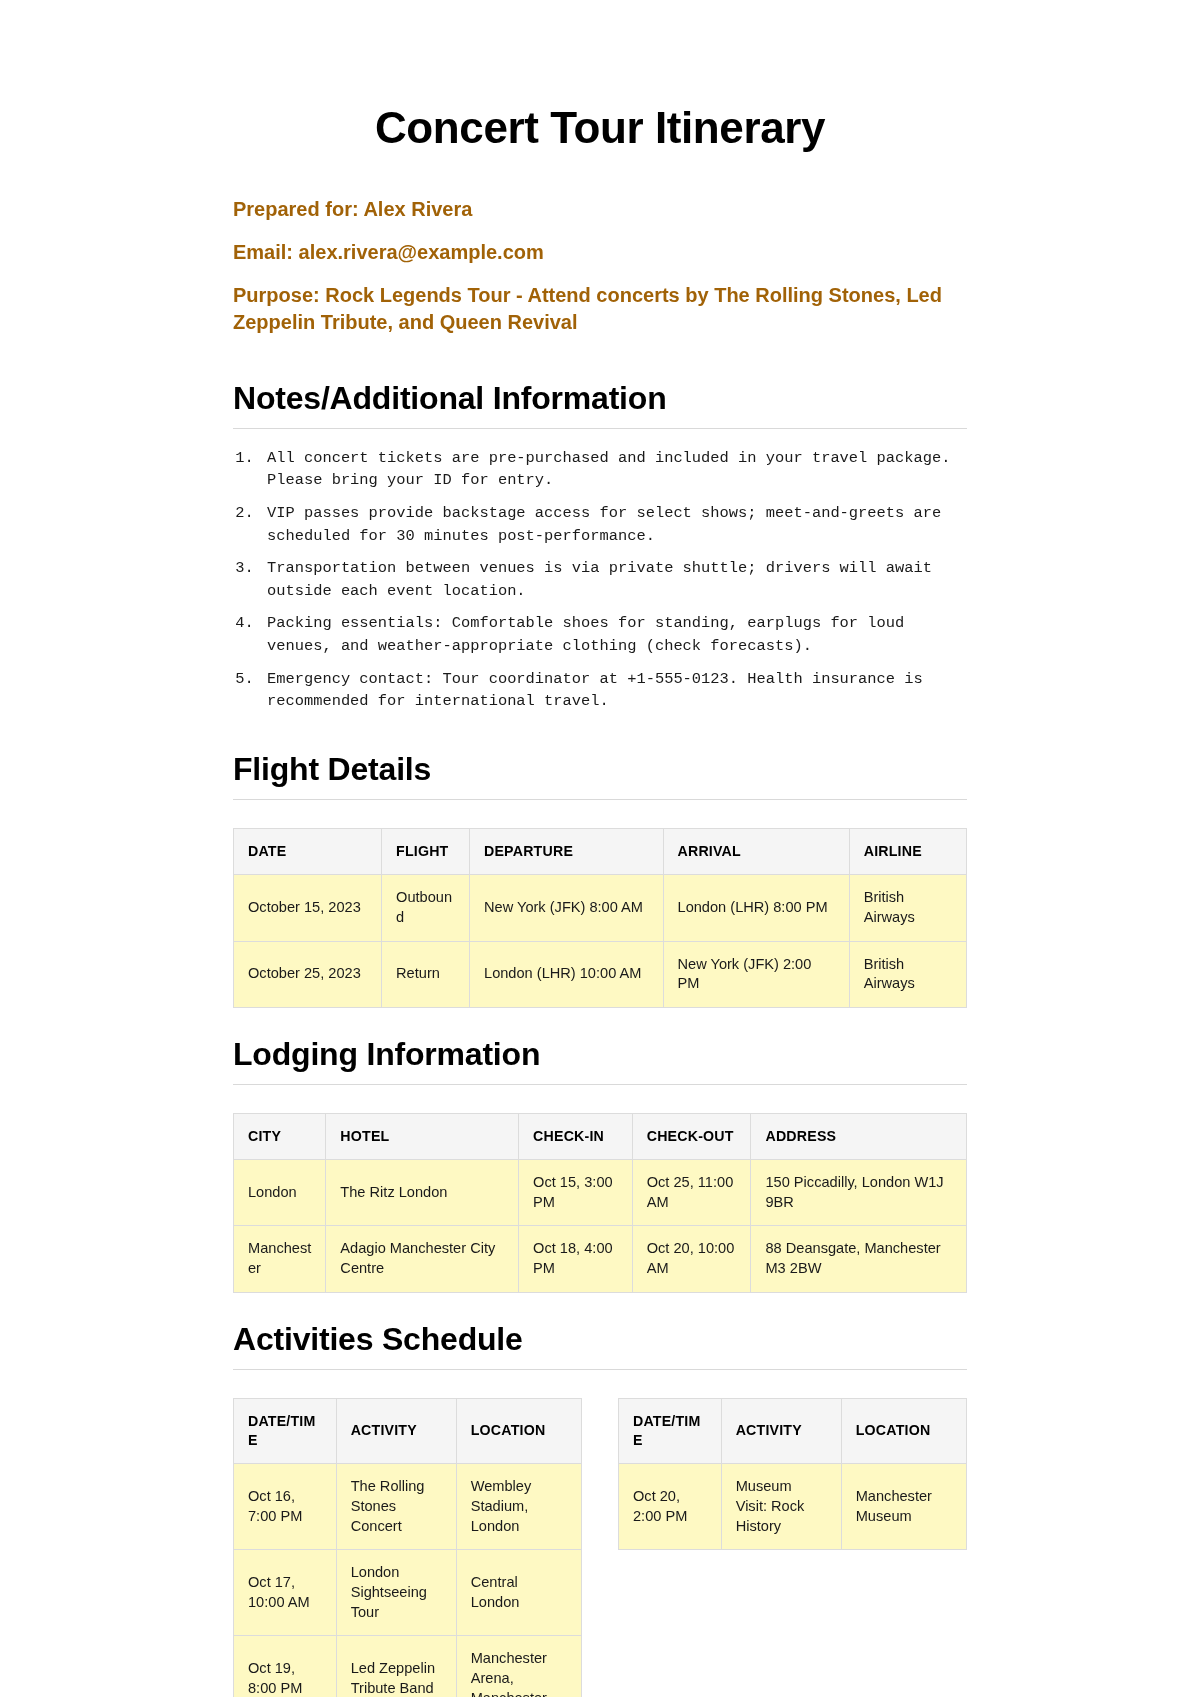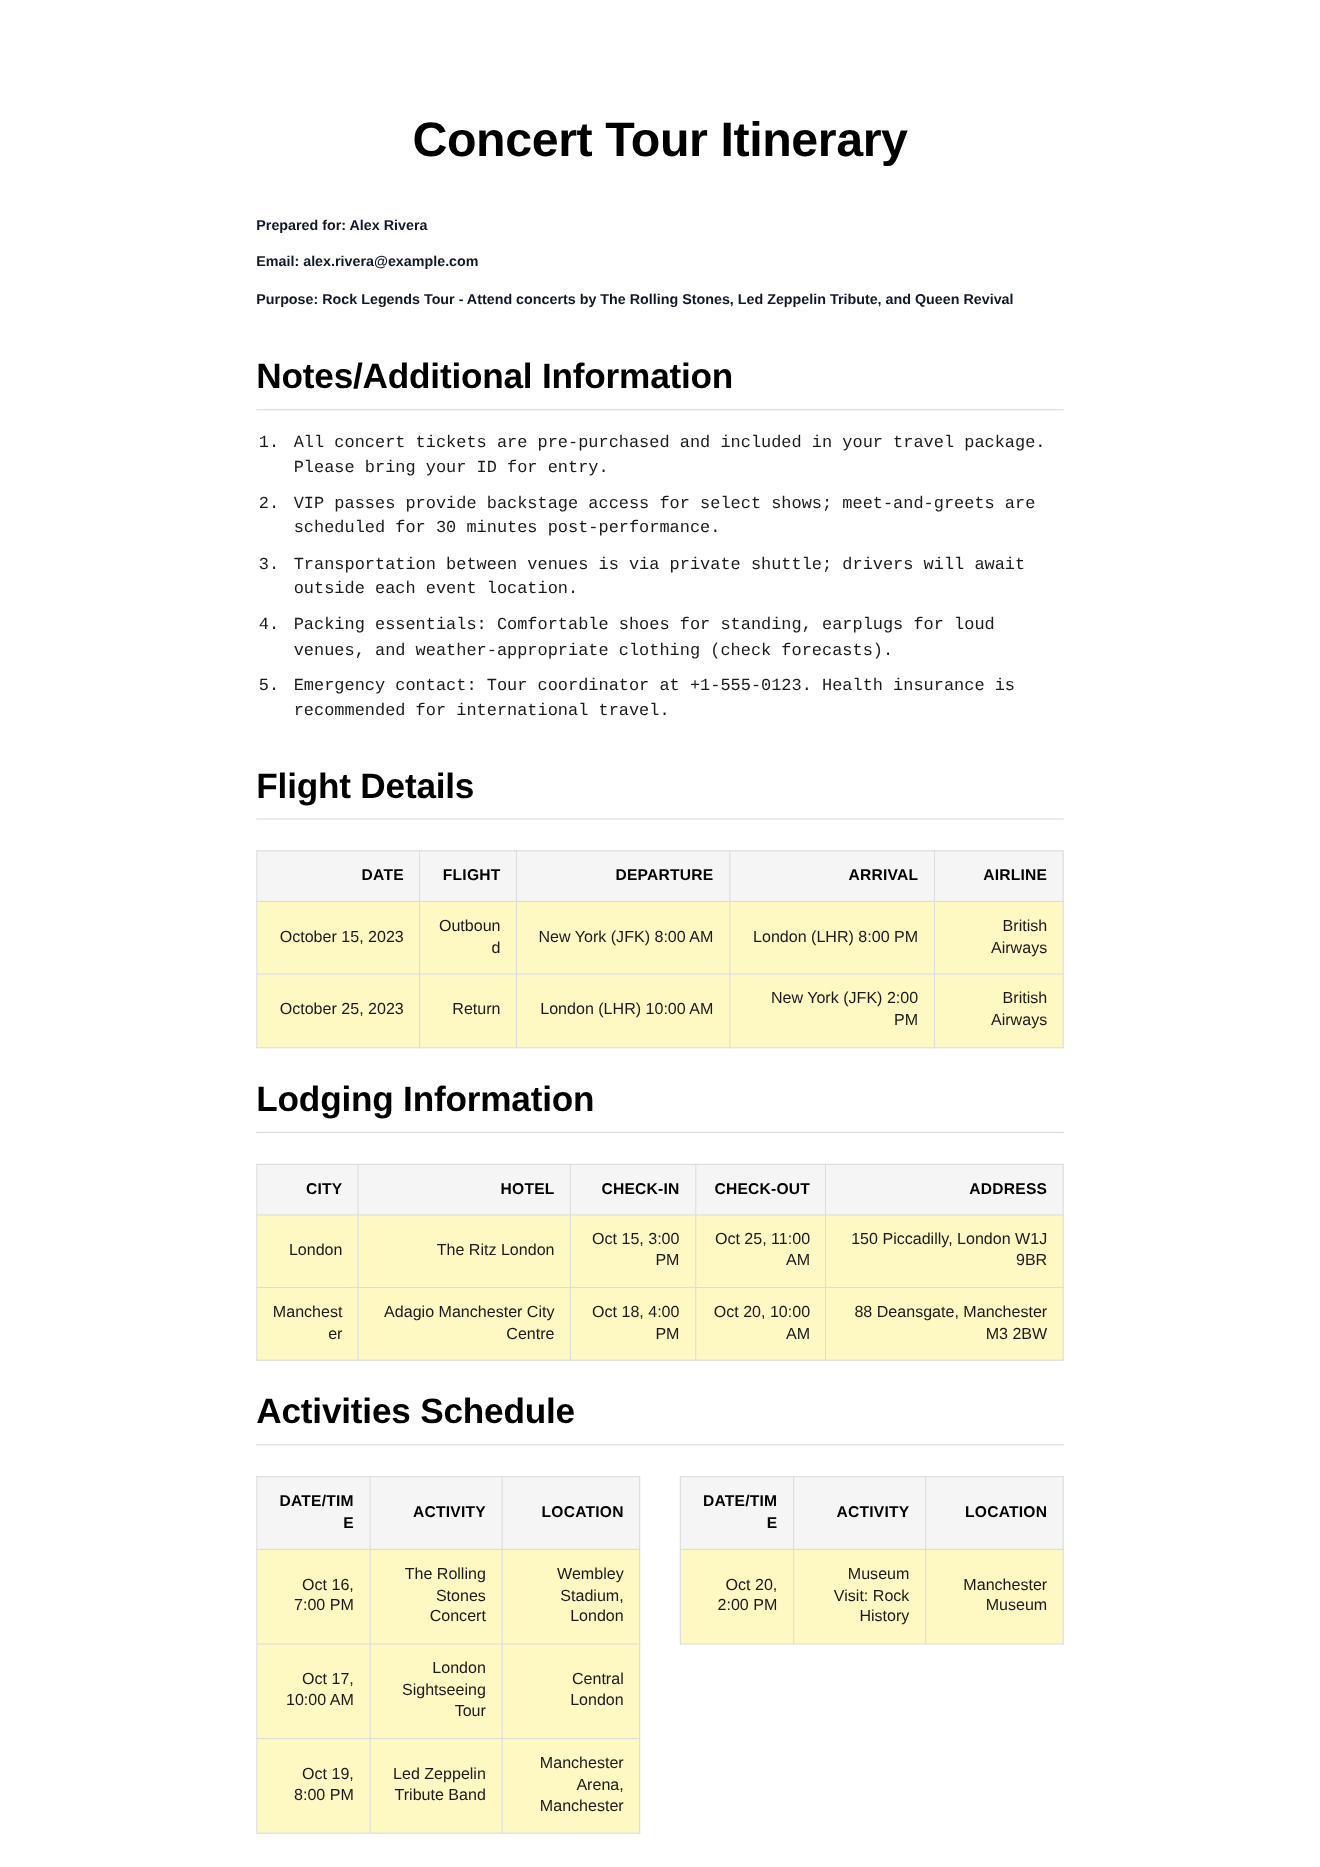--- a/index.html
+++ b/index.html
@@ -36,25 +36,25 @@
     padding-top: 103px;
     line-height: 1.15;
     color: #000;
   }
 
   
   .meta-block {
     margin-top: 42px;
   }
   .meta-line {
-    font-size: 13px;
+    font-size: 20px;
     font-weight: bold;
     line-height: 1.35;
     margin: 16px 0 16px 0;
-    color: #0f172a;
+    color: #a16207;
   }
 
   
   .section-heading {
     font-size: 32px;
     font-weight: bold;
     margin: 0;
     padding-top: 26px;
     padding-bottom: 10px;
     line-height: 1.25;
@@ -87,21 +87,21 @@
     border-collapse: collapse;
     width: 100%;
     margin-top: 28px;
     font-size: 14.6px;
     table-layout: fixed;
   }
   table.doc-table th,
   table.doc-table td {
     border: 1px solid #dcdcdc;
     padding: 13px 14px;
-    text-align: right;
+    text-align: left;
     vertical-align: middle;
     line-height: 1.35;
     word-wrap: break-word;
   }
   table.doc-table th {
     background: #f5f5f5;
     font-weight: bold;
     font-size: 14.2px;
     letter-spacing: 0.2px;
     color: #000;

